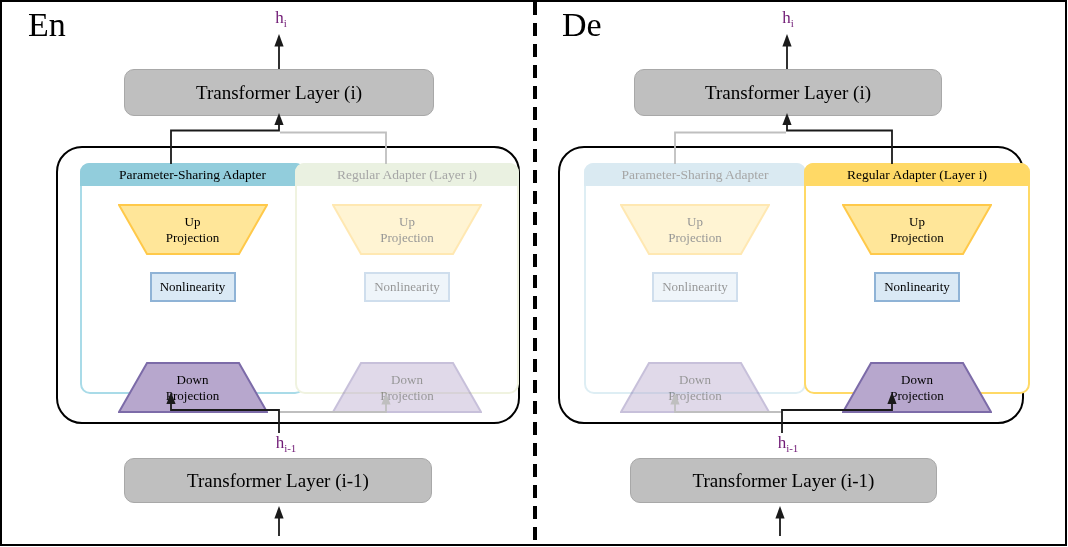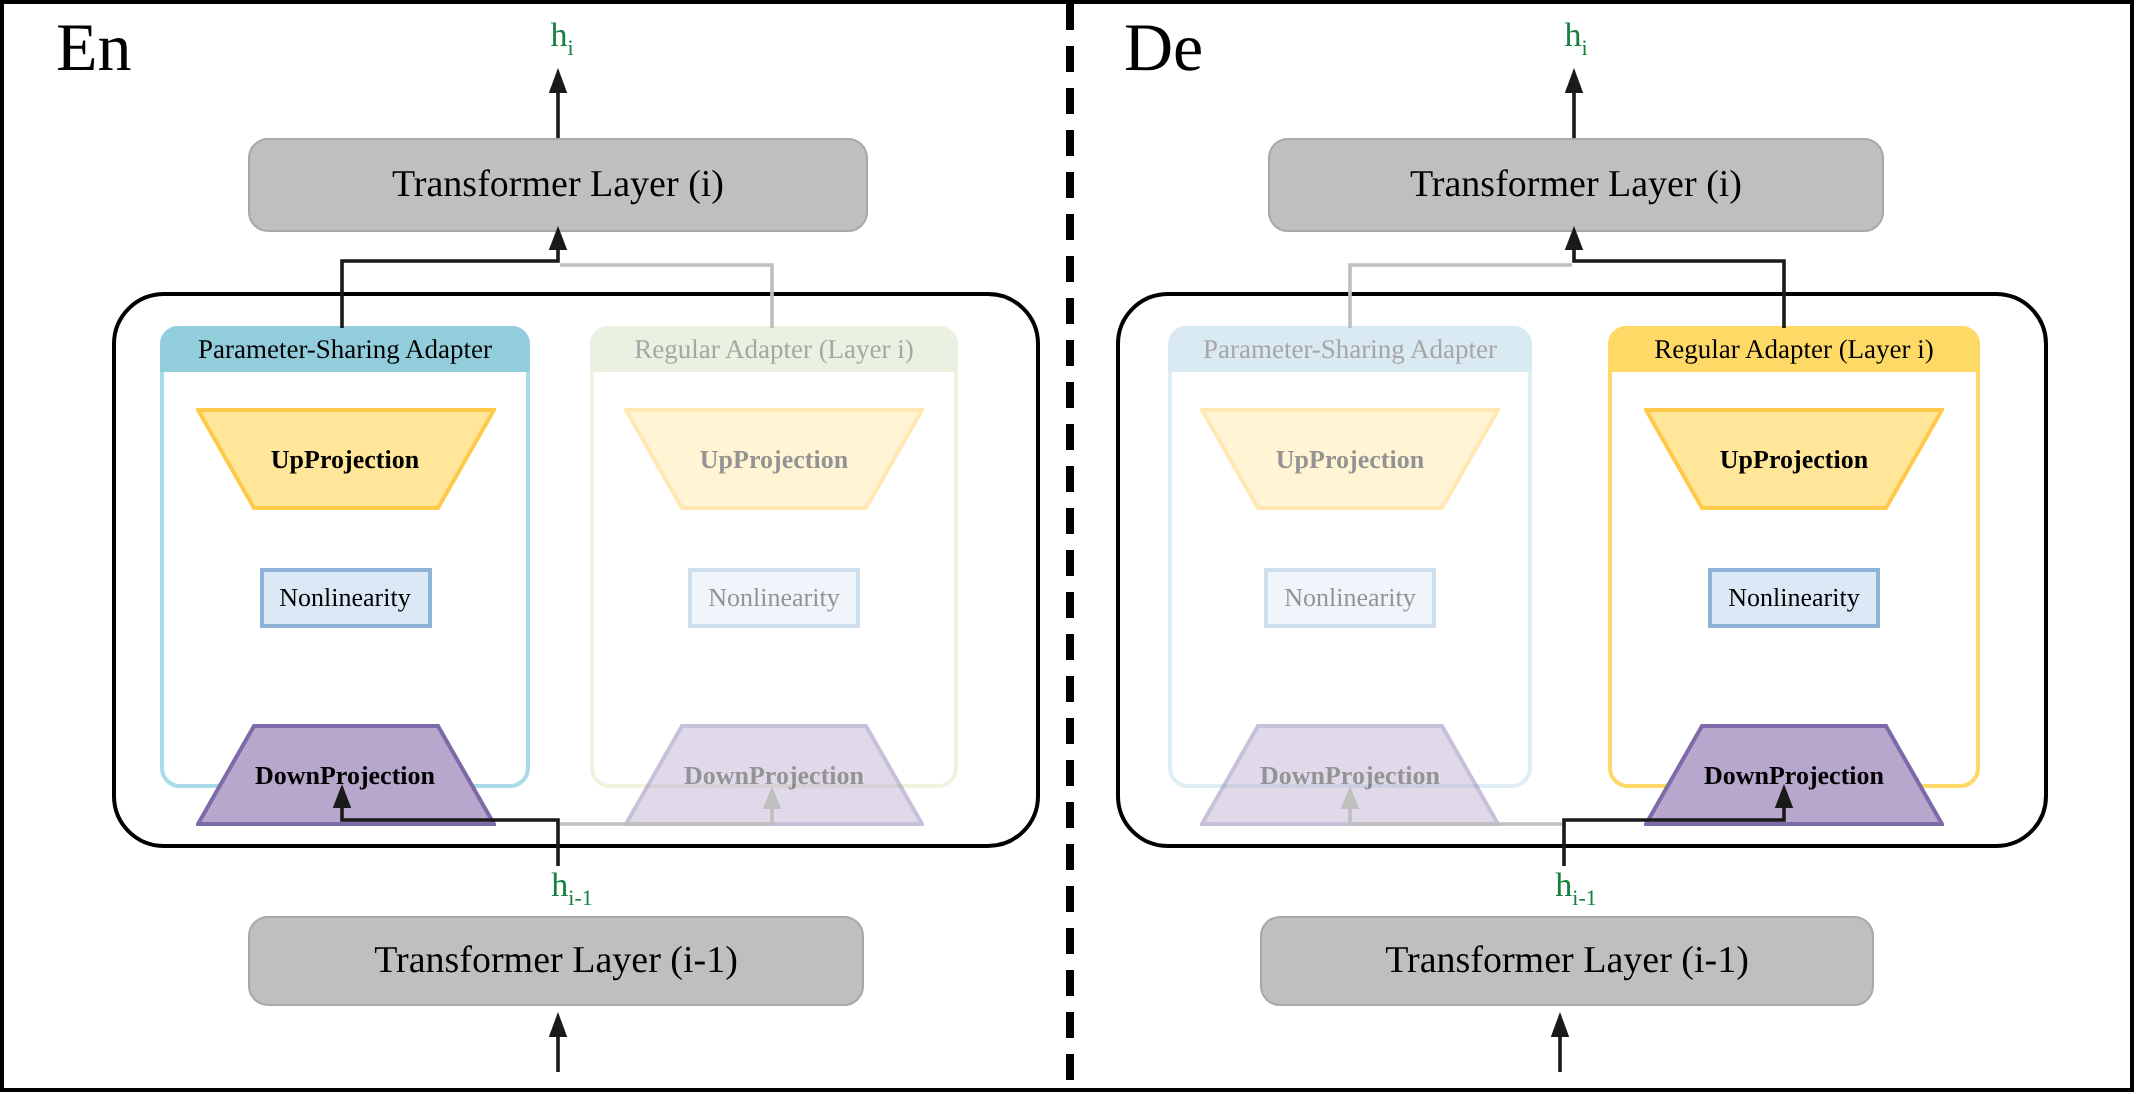--- a/index.html
+++ b/index.html
@@ -5,51 +5,51 @@
   html,body{margin:0;padding:0;background:#fff;}
   #stage{
     position:relative;width:1063px;height:542px;border:2.5px solid #000;
     background:#fff;font-family:"Liberation Serif","DejaVu Serif",serif;
     overflow:hidden;
   }
   .divider{position:absolute;top:0;bottom:0;left:531px;width:3.5px;
     background:repeating-linear-gradient(to bottom,#000 0 13px,transparent 13px 21px);}
   .panel{position:absolute;top:0;width:534px;height:547px;}
   .panel-label{position:absolute;top:4px;left:26px;font-size:34px;color:#000;}
-  .var-label{position:absolute;font-size:17px;color:#15803d;transform:translateX(-50%);white-space:nowrap;}
+  .var-label{position:absolute;font-size:17px;color:#701a75;transform:translateX(-50%);white-space:nowrap;}
   .var-label sub{font-size:11px;}
   .tl-box{position:absolute;background:var(--box-gray);border:1px solid #a8a8a8;
     border-radius:10px;display:flex;align-items:center;justify-content:center;
     font-size:19px;color:#000;}
   .container{position:absolute;border:2px solid #000;border-radius:26px;background:transparent;}
-  .adapter{position:absolute;height:231px;}
+  .adapter{position:absolute;height:231px;padding-left:40px;}
   .adapter .body{position:absolute;inset:0;border:2px solid;border-radius:10px;background:#fff;}
   .adapter.teal .body{border-color:var(--border-teal);}
   .adapter.gold .body{border-color:var(--border-gold);}
   .adapter.faded-green .body{border-color:var(--border-faded-green);}
   .adapter.faded-blue .body{border-color:var(--border-faded-blue);}
   .adapter .hdr{position:absolute;top:0;left:0;right:0;height:23px;border-radius:9px 9px 0 0;
     display:flex;align-items:center;justify-content:center;font-size:13.5px;color:#000;}
   .adapter.teal .hdr{background:var(--header-teal);}
   .adapter.gold .hdr{background:var(--header-gold);}
   .adapter.faded-green .hdr{background:var(--header-faded-green);color:var(--faded-text);}
   .adapter.faded-blue .hdr{background:var(--header-faded-blue);color:var(--faded-text);}
   .components{position:absolute;top:22px;left:0;right:0;bottom:0;}
   .adapter.inactive .components{opacity:.42;}
   .trap{position:absolute;left:50%;transform:translateX(-50%);width:150px;height:51px;}
   .trap svg{position:absolute;inset:0;width:100%;height:100%;}
   .trap-up{top:19px;}
   .trap-down{top:134px;margin-top:43px;}
   .trap-up polygon{fill:var(--up-fill);stroke:var(--up-stroke);stroke-width:2;}
   .trap-down polygon{fill:var(--down-fill);stroke:var(--down-stroke);stroke-width:2;}
-  .trap .lbl{position:absolute;inset:0;display:flex;flex-direction:row;align-items:center;
-    justify-content:center;font-size:13px;line-height:1.22;color:#000;text-align:center;font-weight:bold;}
+  .trap .lbl{position:absolute;inset:0;display:flex;flex-direction:column;align-items:center;
+    justify-content:center;font-size:13px;line-height:1.22;color:#000;text-align:center;}
   .nonlin{position:absolute;top:87px;left:50%;transform:translateX(-50%);
     width:82px;height:26px;background:var(--nl-fill);border:2px solid var(--nl-stroke);
-    display:flex;align-items:center;justify-content:center;font-size:13px;color:#000;margin-top:12px;}
+    display:flex;align-items:center;justify-content:center;font-size:13px;color:#000;}
   #wires{position:absolute;inset:0;width:100%;height:100%;pointer-events:none;}
   #wires polyline,#wires line{fill:none;stroke-width:1.8px;}
   #wires .k{stroke:var(--line-black);}
   #wires .g{stroke:var(--line-gray);}
   #wires polygon.k{fill:var(--line-black);stroke:none;}
   #wires polygon.g{fill:var(--line-gray);stroke:none;}
 </style>
 </head>
 <body>
 

